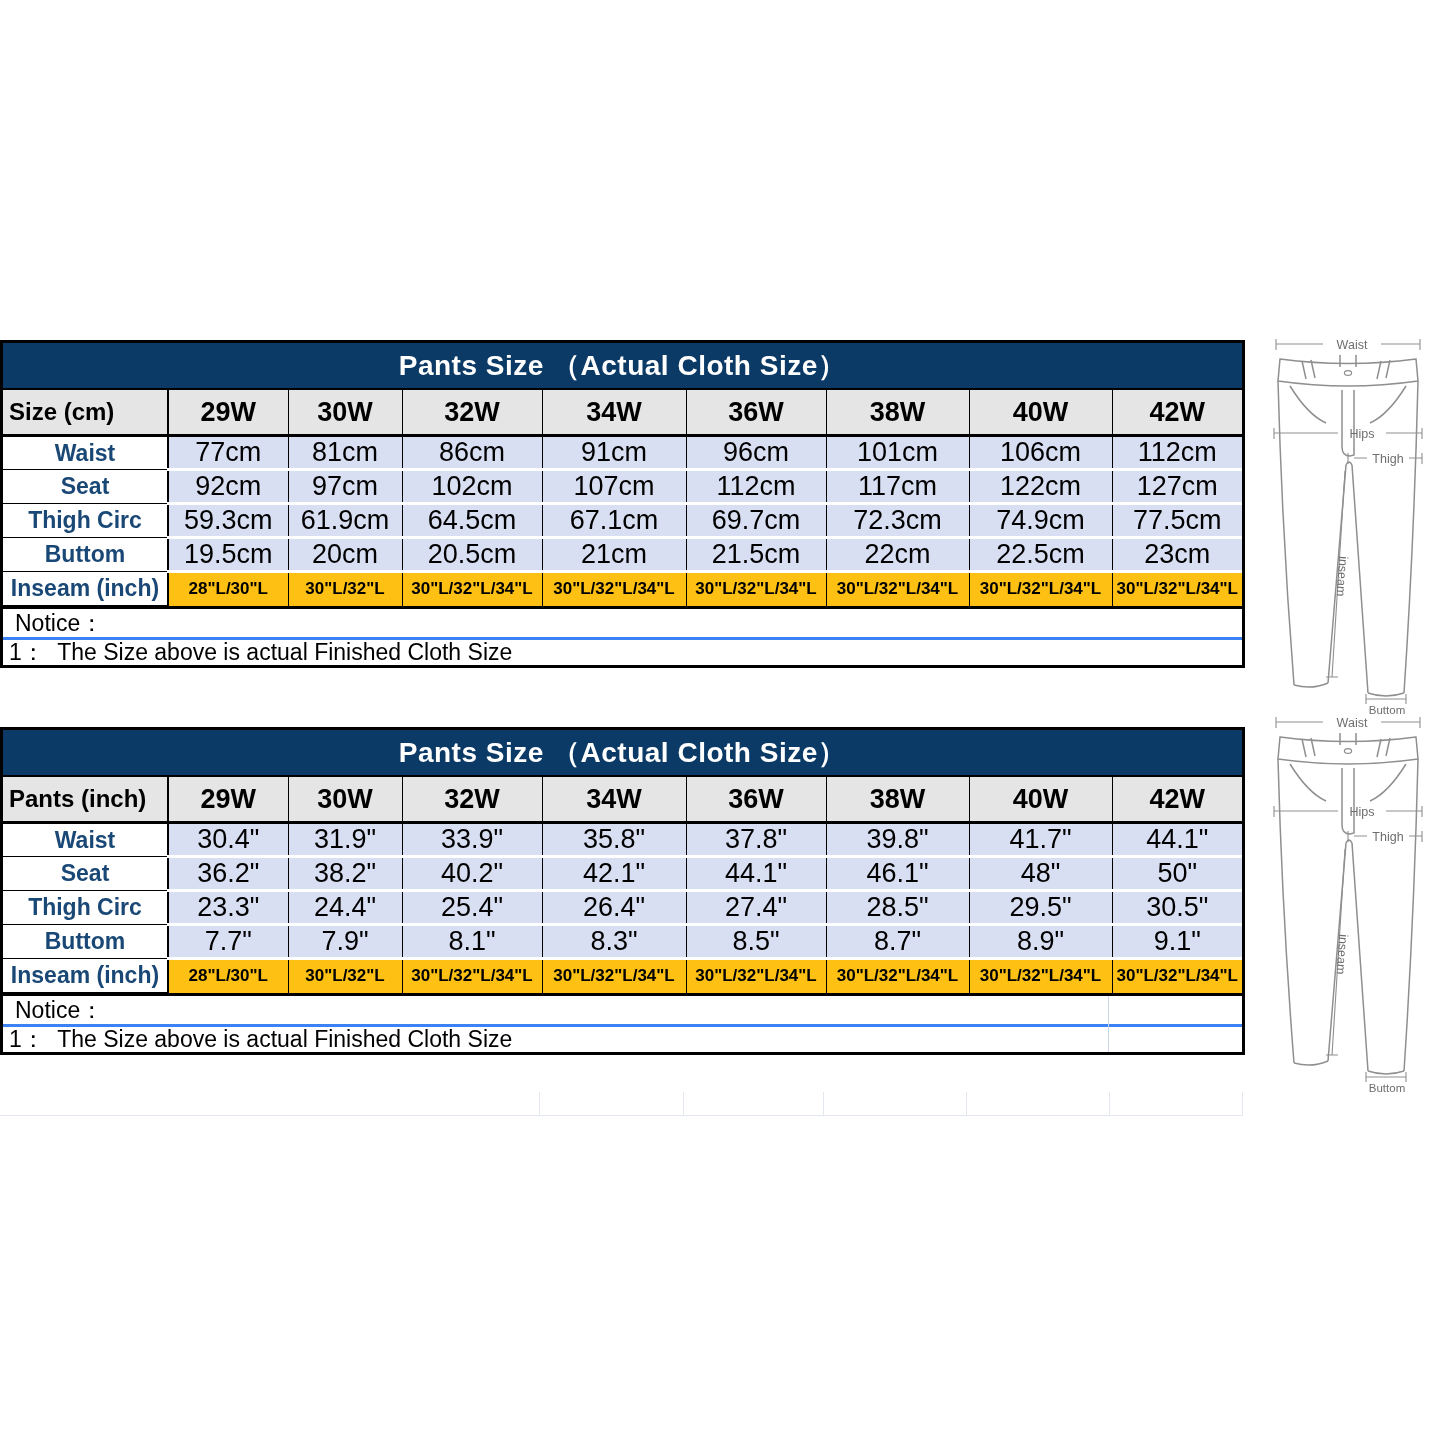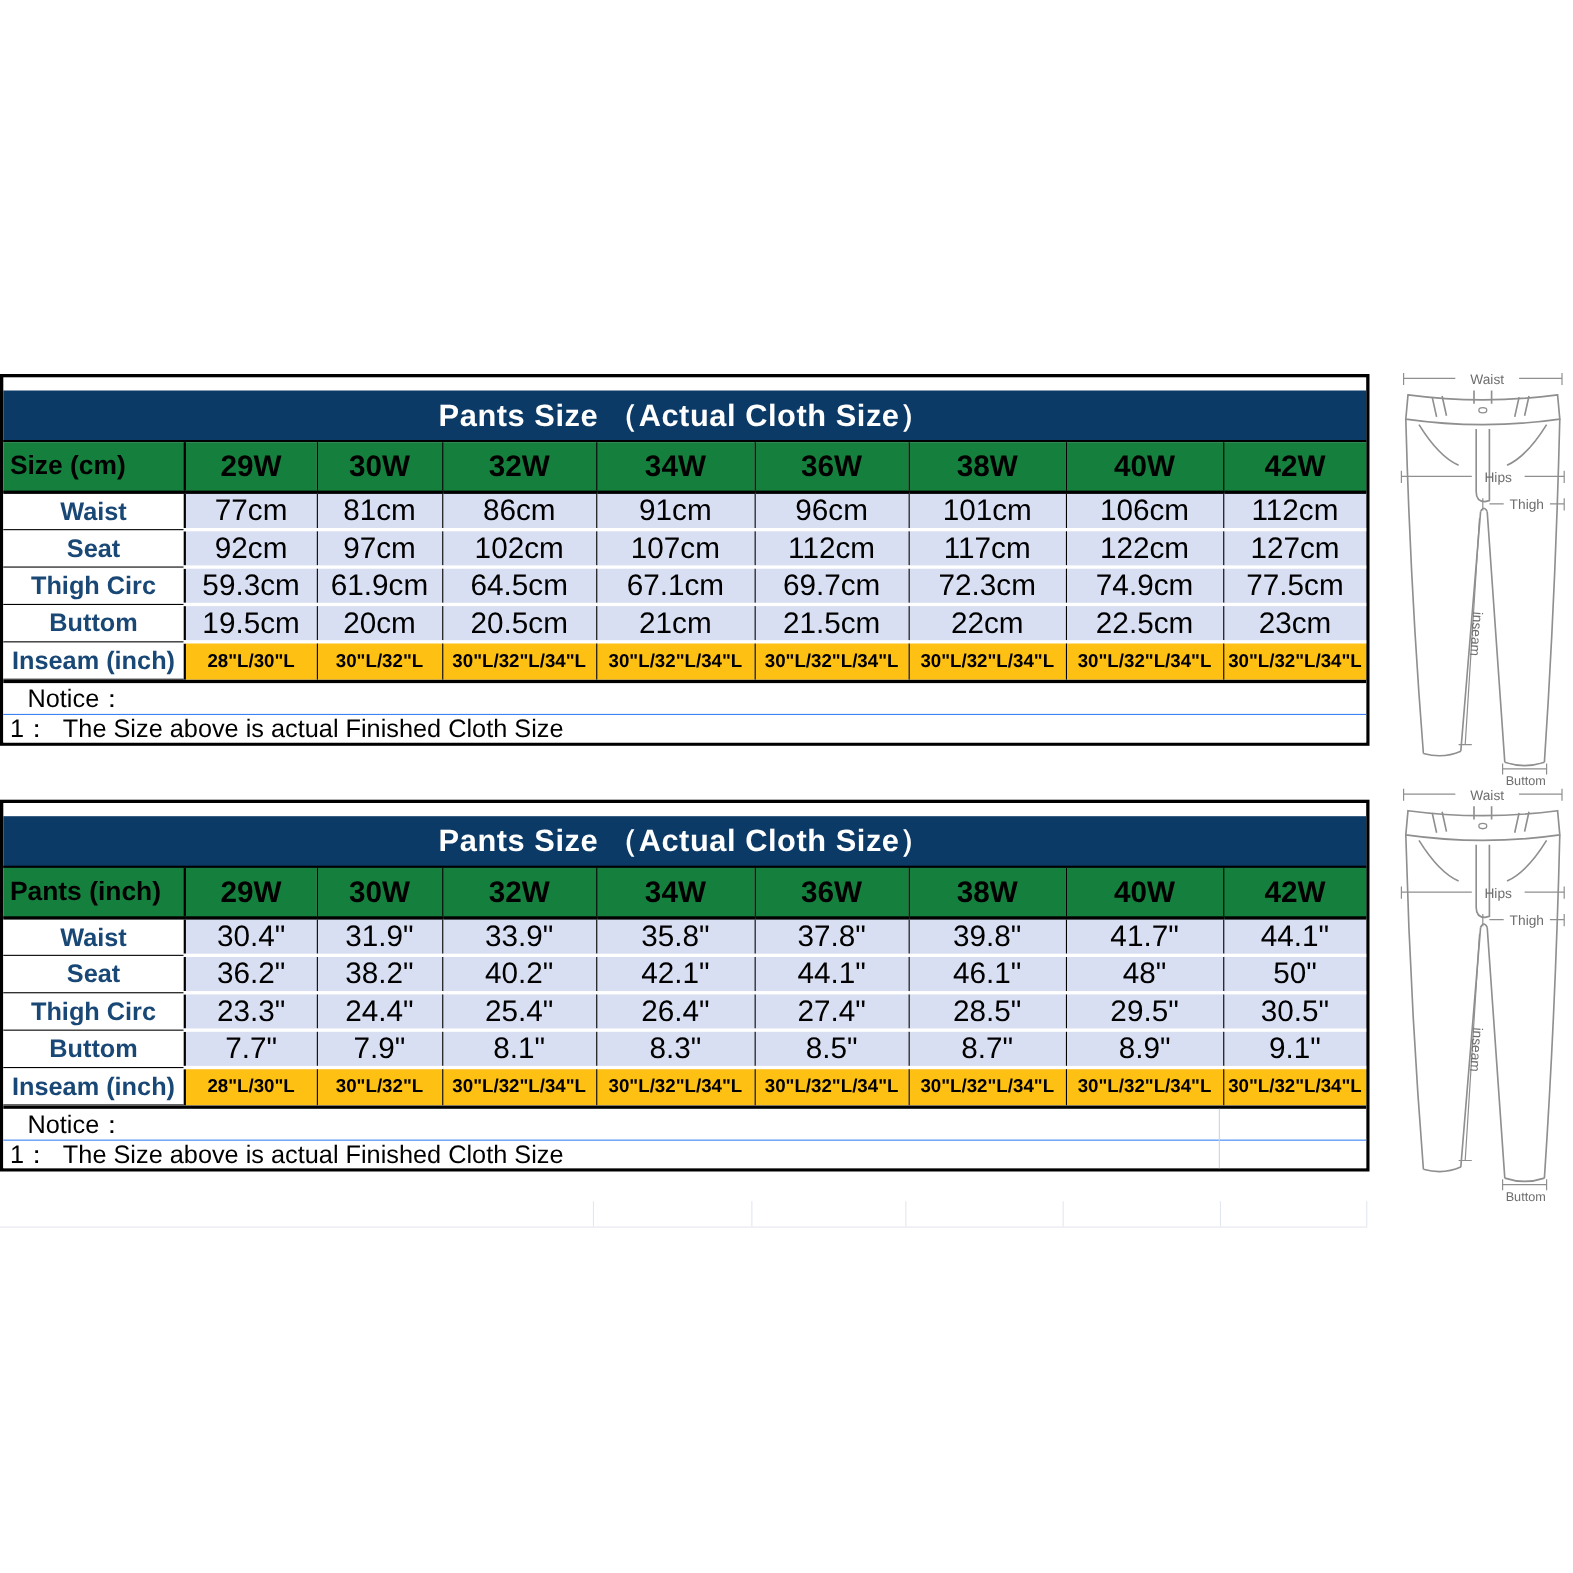--- a/index.html
+++ b/index.html
@@ -9,45 +9,44 @@
     overflow:hidden;
   }
   
   .size-table{position:absolute;left:0;width:1239px;border:3px solid #000;background:#fff}
   #t0{top:340px}
   #t1{top:727px}
   .title-bar{
     height:45px;line-height:45px;background:#0C3A66;color:#fff;
     font-size:28px;font-weight:700;text-align:center;border-bottom:2px solid #000;
     letter-spacing:.5px;
-    margin-top:12px;
   }
   table.grid{border-collapse:collapse;table-layout:fixed;width:1239px}
   table.grid thead th{
     height:44px;border:1px solid #000;border-top:none;border-bottom:3px solid #000;
-    background:#15803d;font-size:27px;font-weight:700;color:#000;text-align:center;padding:0;
+    background:#e5e5e5;font-size:27px;font-weight:700;color:#000;text-align:center;padding:0;
   }
   table.grid thead th.corner{text-align:left;font-size:24px;padding-left:6px;border-left:none;border-right:2px solid #000}
   table.grid thead th:last-child{border-right:none}
   table.grid tbody tr{height:34px}
   table.grid tbody th.rlabel{
     background:#fff;color:#1A4876;font-size:23px;font-weight:700;text-align:center;
     border:1px solid #000;border-left:none;border-right:2px solid #000;padding:0;
   }
   table.grid td.val{
     background:#D9DFF2;text-align:center;font-size:27px;color:#000;padding:0;
     border-left:1px solid #000;border-right:1px solid #000;border-top:0;border-bottom:3px solid #fff;
   }
   table.grid td.val:last-child{border-right:none}
   table.grid tr.inseam td.val{
     background:#FDC013;font-weight:700;font-size:17px;border-bottom:none;letter-spacing:0;
   }
   
   .notice{border-top:3px solid #000;position:relative;background:#fff}
-  .notice .n-head{height:28px;line-height:28px;font-size:23px;padding-left:22px;border-bottom:1px solid #3b82f6;white-space:pre}
+  .notice .n-head{height:28px;line-height:28px;font-size:23px;padding-left:12px;border-bottom:3px solid #3b82f6;white-space:pre}
   .notice .n-line{height:25px;line-height:25px;font-size:23px;padding-left:6px;border-bottom:1px solid #D9DDE8;white-space:pre}
   .notice .n-line:last-child{border-bottom:none}
   .notice .ng{position:absolute;top:0;bottom:0;left:1105px;border-left:1px solid #CBD3E4}
   
   .remnant{position:absolute;left:0;top:1092px;width:1243px;height:23px;border-bottom:1px solid #E3E7F0}
   .remnant i{position:absolute;top:0;bottom:0;border-left:1px solid #E3E7F0}
   
   .pants{position:absolute;left:1266px;width:164px;height:384px}
   .pants.one{top:333px}
   .pants.two{top:711px}

